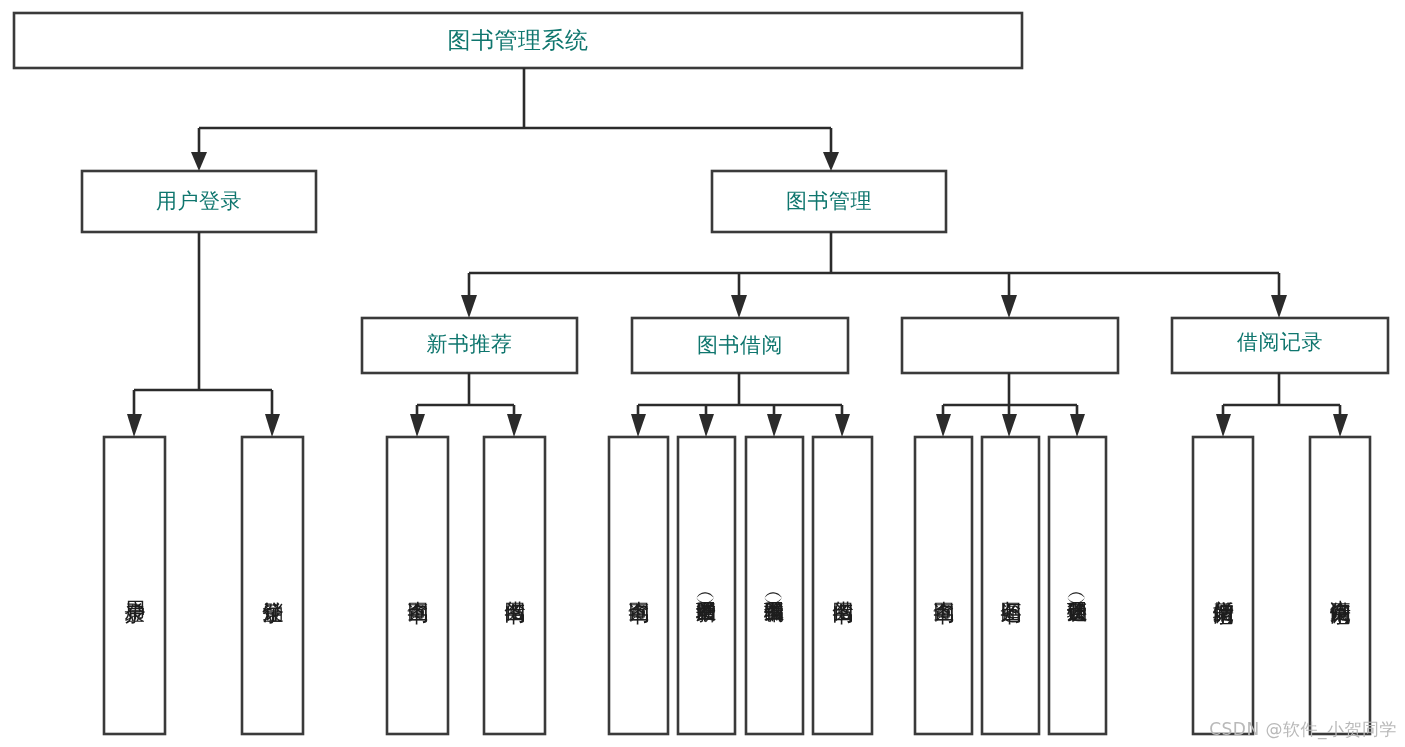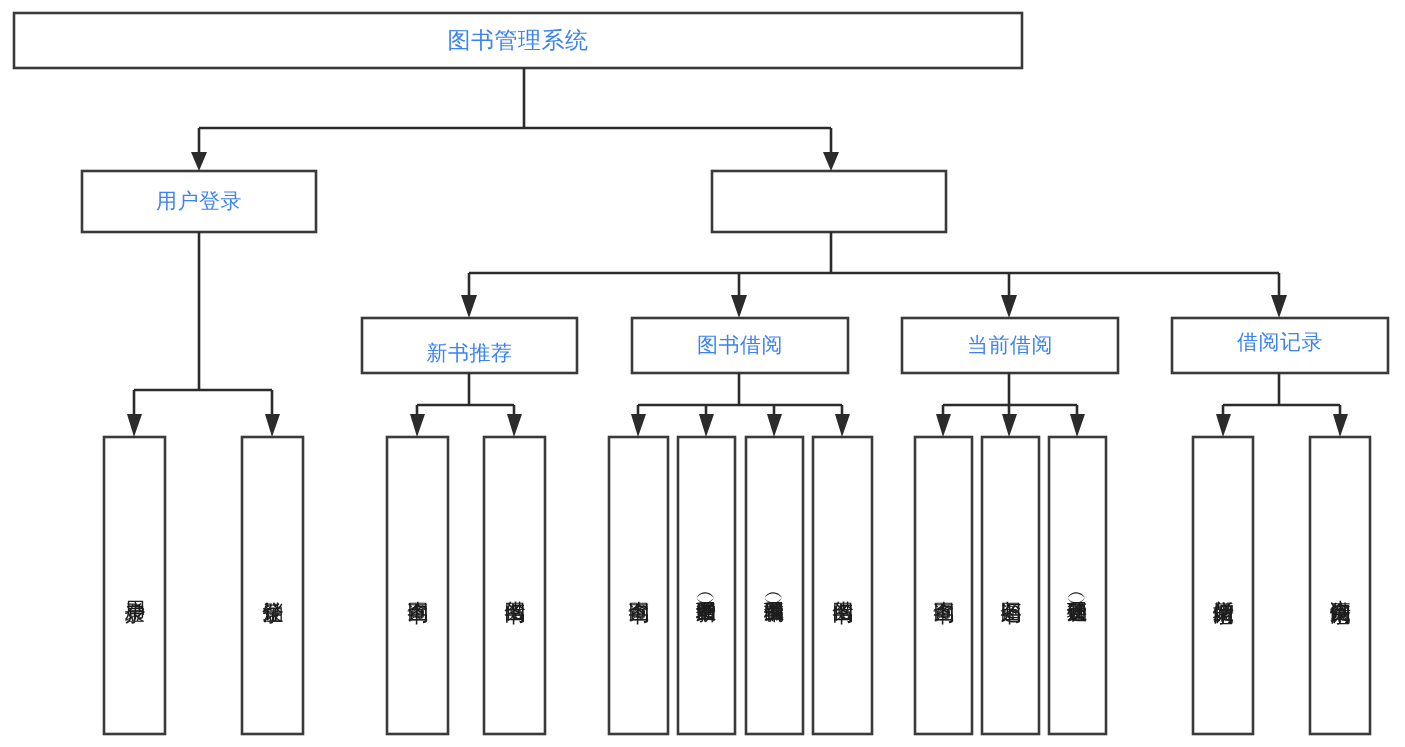--- a/index.html
+++ b/index.html
@@ -40,21 +40,21 @@
   }
   .arrow-head {
     fill: #2b2b2b;
     stroke: none;
   }
   .node-label-h {
     position: absolute;
     display: flex;
     align-items: center;
     justify-content: center;
-    color: #3b82f6;
+    color: #0f766e;
     font-size: 21px;
     line-height: 1.1;
     letter-spacing: 0.5px;
     white-space: nowrap;
     pointer-events: none;
   }
   .node-label-v {
     position: absolute;
     display: flex;
     align-items: center;
@@ -162,38 +162,39 @@
     <g>
       <path class="connector" d="M 1279 373 L 1279 405 M 1223 405 L 1340 405 M 1223 405 L 1223 418 M 1340 405 L 1340 418"></path>
       <polygon class="arrow-head" points="1216,414 1231,414 1223,437"></polygon>
       <polygon class="arrow-head" points="1333,414 1348,414 1340,437"></polygon>
     </g>
   </svg>
 
   <div class="node-label-h" style="left:14px; top:13px; width:1008px; height:55px; font-size:23px;">图书管理系统</div>
 
   <div class="node-label-h" style="left:82px; top:171px; width:234px; height:61px;">用户登录</div>
-
-  <div class="node-label-h" style="left:362px; top:326px; width:215px; height:55px;">新书推荐</div>
+  <div class="node-label-h" style="left:712px; top:171px; width:234px; height:61px;">图书管理</div>
+
+  <div class="node-label-h" style="left:362px; top:317px; width:215px; height:55px;">新书推荐</div>
   <div class="node-label-h" style="left:632px; top:318px; width:216px; height:55px;text-align:right;">图书借阅</div>
-  <div class="node-label-h" style="left:902px; top:318px; width:216px; height:55px;">当前借阅</div>
   <div class="node-label-h" style="left:1172px; top:318px; width:216px; height:49px;">借阅记录</div>
 
   <div class="node-label-v" style="left:104px; top:437px; width:61px; height:297px;">用户登录</div>
   <div class="node-label-v" style="left:242px; top:437px; width:61px; height:297px;">注销登录</div>
 
   <div class="node-label-v" style="left:387px; top:437px; width:61px; height:297px;">查询图书</div>
   <div class="node-label-v" style="left:484px; top:437px; width:61px; height:297px;">借阅图书</div>
 
   <div class="node-label-v" style="left:609px; top:437px; width:59px; height:297px;">查询图书</div>
   <div class="node-label-v tight" style="left:678px; top:437px; width:57px; height:297px;">新增图书（管理员）</div>
   <div class="node-label-v tight" style="left:746px; top:437px; width:57px; height:297px;">编辑图书（管理员）</div>
   <div class="node-label-v" style="left:813px; top:437px; width:59px; height:297px;">借阅图书</div>
 
   <div class="node-label-v" style="left:915px; top:437px; width:57px; height:297px;">查询图书</div>
   <div class="node-label-v" style="left:982px; top:437px; width:57px; height:297px;">归还图书</div>
   <div class="node-label-v tight" style="left:1049px; top:437px; width:57px; height:297px;">确认归还（管理员）</div>
 
   <div class="node-label-v" style="left:1193px; top:437px; width:60px; height:297px;">新增借阅记录</div>
   <div class="node-label-v" style="left:1310px; top:437px; width:60px; height:297px;">查询借阅记录</div>
 
+  <div class="watermark">CSDN @软件_小贺同学</div>
 
 </div>
 
 </body></html>

